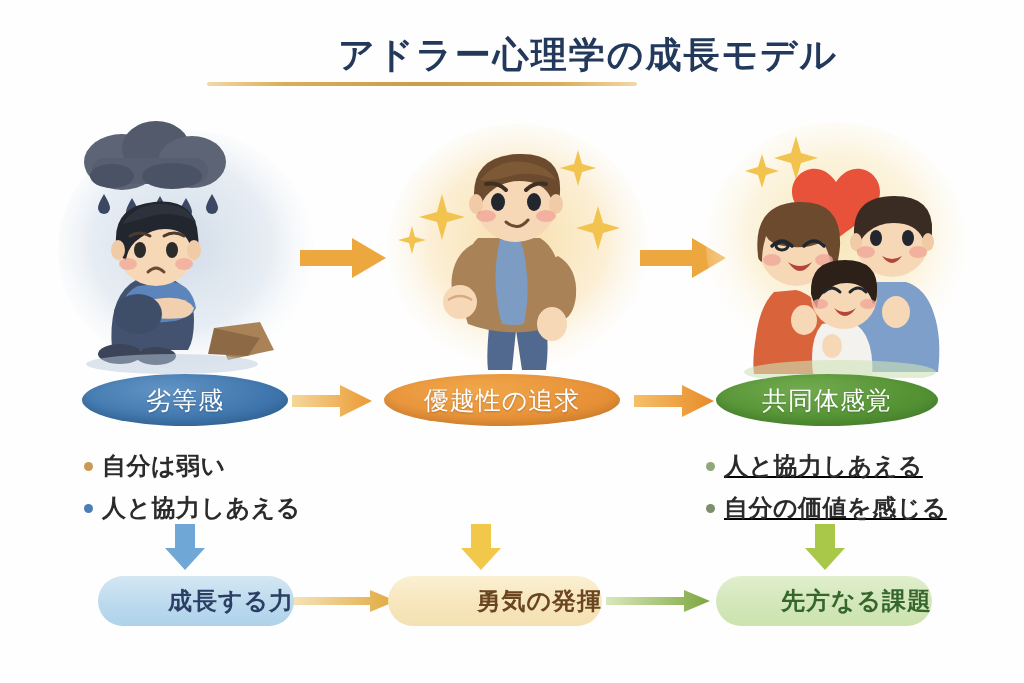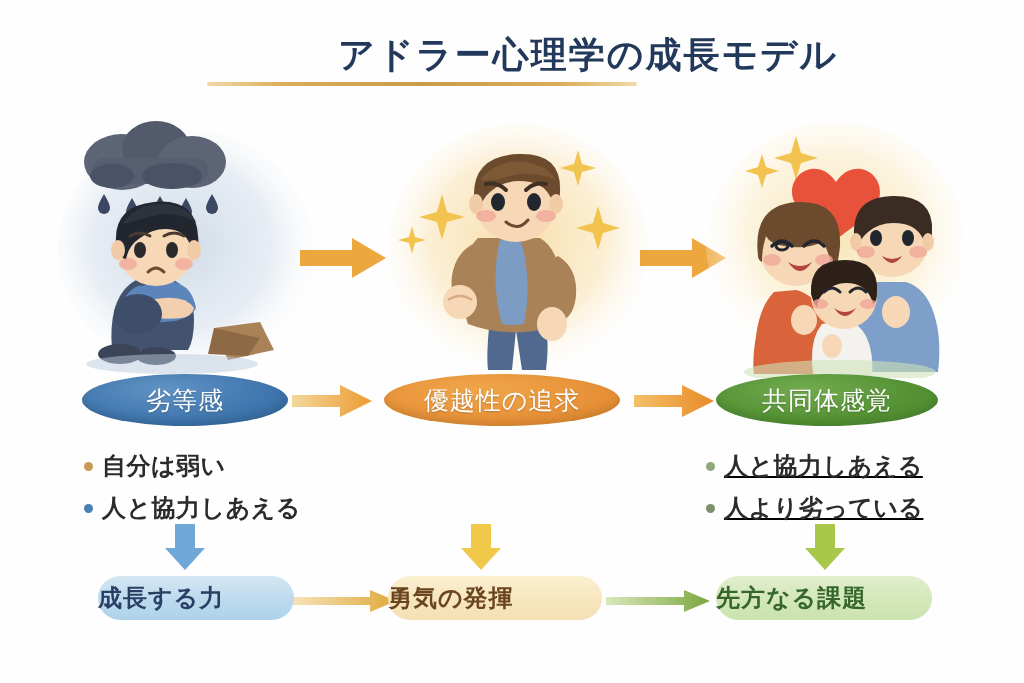--- a/index.html
+++ b/index.html
@@ -104,23 +104,23 @@
 
   
   .down-arrow { position: absolute; top: 524px; width: 44px; height: 46px; }
   #down-arrow-1 { left: 163px; }
   #down-arrow-2 { left: 459px; }
   #down-arrow-3 { left: 803px; }
 
   
   .outcome-pill {
     position: absolute;
-    height: 44px;
+    height: 50px;
     border-radius: 26px;
-    display: flex; align-items: center; justify-content: flex-start;
+    display: flex; align-items: center; justify-content: flex-end;
     font-size: 24px;
     font-weight: 700;
     letter-spacing: 1px;
   }
   #outcome-pill-1 {
     left: 98px; top: 576px; width: 196px;
     background: linear-gradient(180deg,#d4e7f3 0%, #bcdaee 55%, #aed2ea 100%);
     color: #2a3f63;
   }
   #outcome-pill-2 {
@@ -391,21 +391,21 @@
   </div>
 
 
   <div class="bullets" id="bullets-3">
     <div class="bullet-row">
       <span class="bullet-dot" style="width:9px;height:9px;border-radius:50%;margin-right:9px;flex:none;background:#8fa87a;"></span>
       <span>人と協力しあえる</span>
     </div>
     <div class="bullet-row">
       <span class="bullet-dot" style="width:9px;height:9px;border-radius:50%;margin-right:9px;flex:none;background:#7d8f6d;"></span>
-      <span>人より劣っている</span>
+      <span>自分の価値を感じる</span>
     </div>
   </div>
 
   <div class="down-arrow" id="down-arrow-1">
     <svg viewBox="0 0 44 46" xmlns="http://www.w3.org/2000/svg">
       <path d="M12 0 h20 v24 h10 l-20 22 l-20 -22 h10z" fill="#6fa8d6"></path>
     </svg>
   </div>
   <div class="down-arrow" id="down-arrow-2">
     <svg viewBox="0 0 44 46" xmlns="http://www.w3.org/2000/svg">

